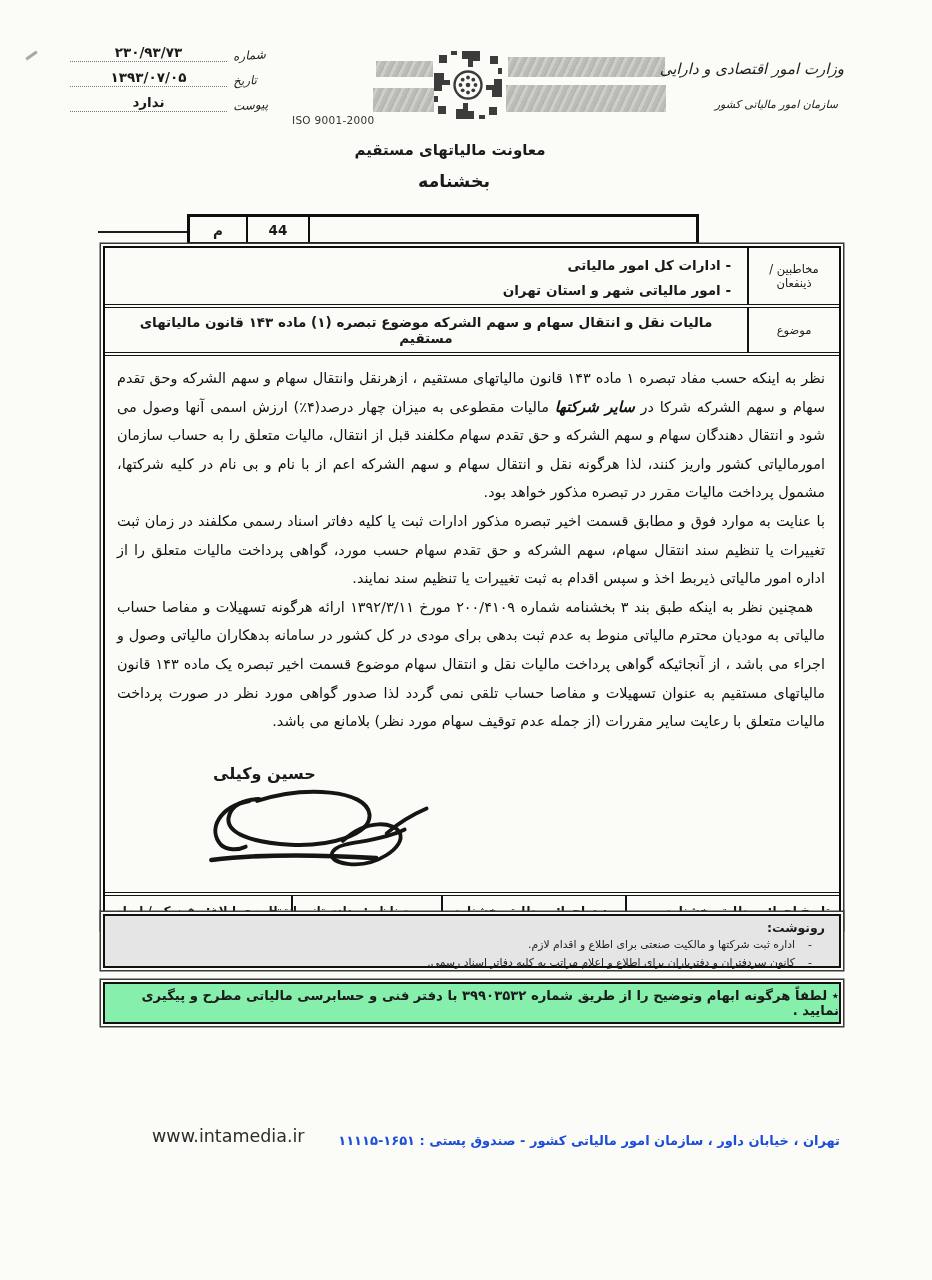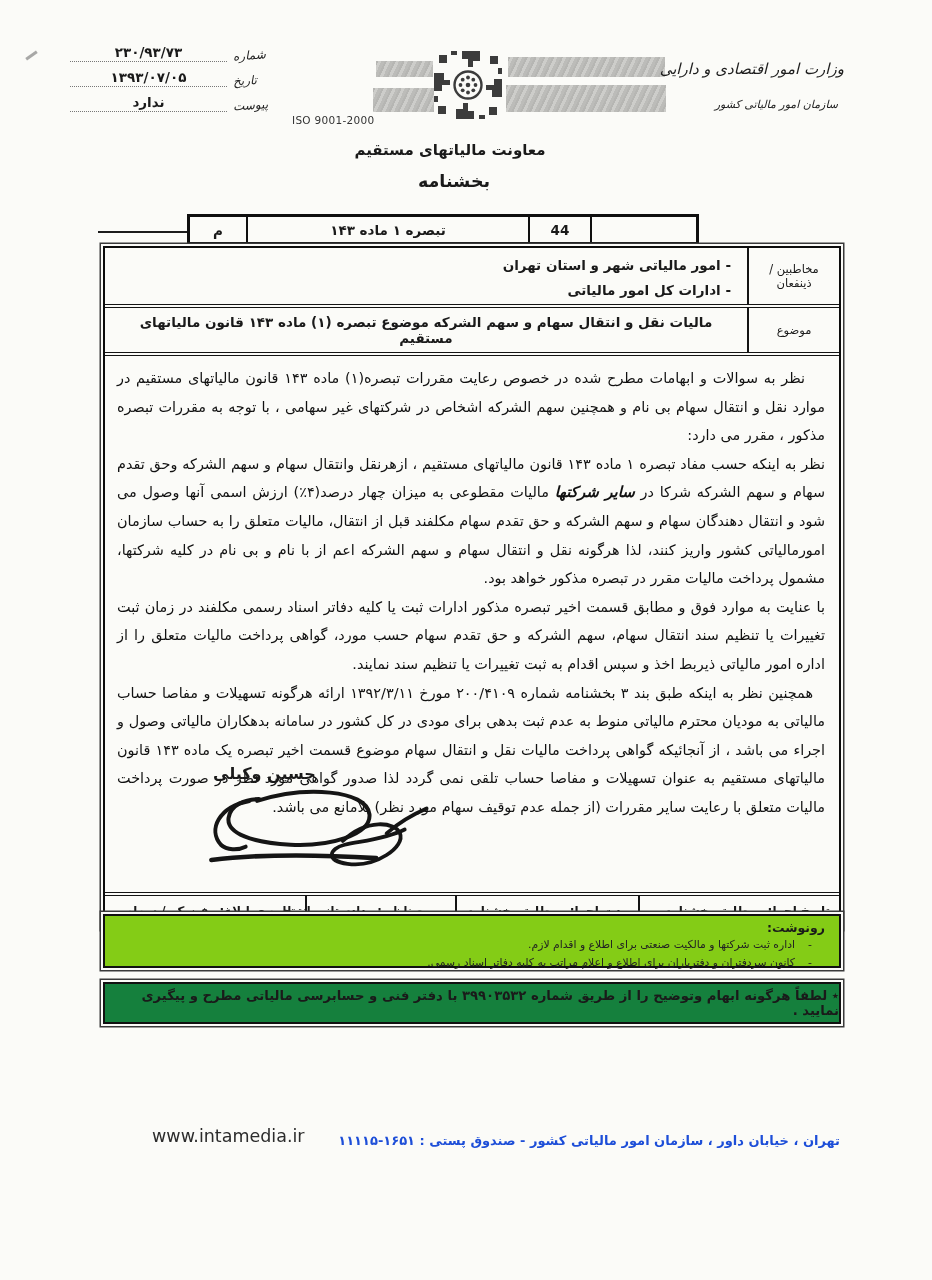--- a/index.html
+++ b/index.html
@@ -49,26 +49,26 @@
   .em-bi{font-weight:bold;font-style:italic;font-size:15px;}
   .sig-name{position:absolute;left:108px;top:408px;font-weight:bold;font-size:16px;direction:rtl;}
   .sig-svg{position:absolute;left:88px;top:424px;width:252px;height:100px;}
   
   .execrow{display:flex;direction:rtl;height:30px;align-items:stretch;font-size:12px;font-weight:bold;}
   .exec-cell{display:flex;align-items:center;border-left:2.5px solid #141414;padding:0 9px;white-space:nowrap;box-sizing:border-box;}
   .exec-cell:last-child{border-left:none;}
   .ec1{width:268px;}.ec2{width:186px;}.ec3{width:150px;letter-spacing:-.3px;font-size:11.4px;}.ec4{flex:1;font-size:11.8px;}
   .exec-cell .lab{margin-left:11px;}
   
-  .copies{position:absolute;left:103px;top:914px;width:738px;height:54px;border:2.5px solid #111;box-shadow:0 0 0 2px #fbfbf8,0 0 0 3.5px #3a3a3a;box-sizing:border-box;direction:rtl;padding:4px 14px;background:#84cc16;}
+  .copies{position:absolute;left:103px;top:914px;width:738px;height:54px;border:2.5px solid #111;box-shadow:0 0 0 2px #fbfbf8,0 0 0 3.5px #3a3a3a;box-sizing:border-box;direction:rtl;padding:4px 14px;background:#e5e5e5;}
   .copies-title{font-weight:bold;font-size:12.5px;margin-bottom:1px;}
   .copy-item{font-size:10.8px;color:#222;line-height:1.65;display:flex;direction:rtl;}
   .copy-item .dash{width:30px;text-align:center;}
   
-  .note{position:absolute;left:103px;top:982px;width:738px;height:42px;border:2.5px solid #111;box-shadow:0 0 0 2px #fbfbf8,0 0 0 3.5px #3a3a3a;box-sizing:border-box;display:flex;align-items:center;justify-content:center;direction:rtl;font-weight:bold;font-size:13.2px;background:#15803d;}
+  .note{position:absolute;left:103px;top:982px;width:738px;height:42px;border:2.5px solid #111;box-shadow:0 0 0 2px #fbfbf8,0 0 0 3.5px #3a3a3a;box-sizing:border-box;display:flex;align-items:center;justify-content:center;direction:rtl;font-weight:bold;font-size:13.2px;background:#86efac;}
   
   .addr{position:absolute;right:92px;top:1133px;direction:rtl;font-size:13px;font-weight:600;color:#1d4ed8;}
   .site{position:absolute;left:152px;top:1126px;font-size:17.5px;color:#2c2c2c;}
 </style>
 </head>
 <body>
 
 <div class="page">
 
   <div class="stamp">
@@ -119,42 +119,40 @@
   </div>
 
   <div class="ministry1">وزارت امور اقتصادی و دارایی</div>
   <div class="ministry2">سازمان امور مالیاتی کشور</div>
   <div class="deputy">معاونت مالیاتهای مستقیم</div>
   <div class="doctype">بخشنامه</div>
 
   <div class="stray-line"></div>
   <div class="classtab">
     <div class="cell c-m">م</div>
-    <div class="cell c-subj">تبصره ۱ ماده ۱۴۳</div>
     <div class="cell c-year">44</div>
     <div class="cell c-num"></div>
   </div>
 
   <div class="maintab">
 
     <div class="trow row1">
       <div class="label-cell">مخاطبین / ذینفعان</div>
       <div class="content-cell">
+        <div class="aud-line">- ادارات کل امور مالیاتی</div>
         <div class="aud-line">- امور مالیاتی شهر و استان تهران</div>
-        <div class="aud-line">- ادارات کل امور مالیاتی</div>
       </div>
     </div>
 
     <div class="trow row2">
       <div class="label-cell">موضوع</div>
       <div class="content-cell subj-cell">مالیات نقل و انتقال سهام و سهم الشرکه موضوع تبصره (۱) ماده ۱۴۳ قانون مالیاتهای مستقیم</div>
     </div>
 
     <div class="bodyrow">
-      <p class="indent1">نظر به سوالات و ابهامات مطرح شده در خصوص رعایت مقررات تبصره(۱) ماده ۱۴۳ قانون مالیاتهای مستقیم در موارد نقل و انتقال سهام بی نام و همچنین سهم الشرکه اشخاص در شرکتهای غیر سهامی ، با توجه به مقررات تبصره مذکور ، مقرر می دارد:</p>
       <p><span>نظر به اینکه حسب مفاد تبصره ۱ ماده ۱۴۳ قانون مالیاتهای مستقیم ، ازهرنقل وانتقال سهام و سهم الشرکه وحق تقدم سهام و سهم الشرکه شرکا در </span><span class="em-bi">سایر شرکتها</span><span> مالیات مقطوعی به میزان چهار درصد(۴٪) ارزش اسمی آنها وصول می شود و انتقال دهندگان سهام و سهم الشرکه و حق تقدم سهام مکلفند قبل از انتقال، مالیات متعلق را به حساب سازمان امورمالیاتی کشور واریز کنند، لذا هرگونه نقل و انتقال سهام و سهم الشرکه اعم از با نام و بی نام در کلیه شرکتها، مشمول پرداخت مالیات مقرر در تبصره مذکور خواهد بود.</span></p>
       <p>با عنایت به موارد فوق و مطابق قسمت اخیر تبصره مذکور ادارات ثبت یا کلیه دفاتر اسناد رسمی مکلفند در زمان ثبت تغییرات یا تنظیم سند انتقال سهام، سهم الشرکه و حق تقدم سهام حسب مورد، گواهی پرداخت مالیات متعلق را از اداره امور مالیاتی ذیربط اخذ و سپس اقدام به ثبت تغییرات یا تنظیم سند نمایند.</p>
       <p class="indent2">همچنین نظر به اینکه طبق بند ۳ بخشنامه شماره ۲۰۰/۴۱۰۹ مورخ ۱۳۹۲/۳/۱۱ ارائه هرگونه تسهیلات و مفاصا حساب مالیاتی به مودیان محترم مالیاتی منوط به عدم ثبت بدهی برای مودی در کل کشور در سامانه بدهکاران مالیاتی وصول و اجراء می باشد ، از آنجائیکه گواهی پرداخت مالیات نقل و انتقال سهام موضوع قسمت اخیر تبصره یک ماده ۱۴۳ قانون مالیاتهای مستقیم به عنوان تسهیلات و مفاصا حساب تلقی نمی گردد لذا صدور گواهی مورد نظر در صورت پرداخت مالیات متعلق با رعایت سایر مقررات (از جمله عدم توقیف سهام مورد نظر) بلامانع می باشد.</p>
 
       <div class="sig-name">حسین وکیلی</div>
       <svg class="sig-svg" viewBox="0 0 250 105">
         <g fill="none" stroke="#151515" stroke-linecap="round">
           <path stroke-width="4.2" d="M60 22 C110 6 175 10 178 36 C180 58 135 70 95 68 C55 66 28 56 30 40 C32 26 48 20 62 20"></path>
           <path stroke-width="4.2" d="M52 22 C20 28 8 52 22 68 C28 74 40 74 48 70"></path>
           <path stroke-width="4.8" d="M12 84 C60 78 120 78 185 82"></path>
@@ -172,21 +170,21 @@
       <div class="exec-cell ec2">
         <span class="lab">مدت اجرا:</span>
         <span>مطابق بخشنامه</span>
       </div>
       <div class="exec-cell ec3">
         <span class="lab">مرجع ناظر :</span>
         <span>دادستانی انتظامی</span>
       </div>
       <div class="exec-cell ec4">
         <span class="lab">نحوه ی ابلاغ:</span>
-        <span>فیزیکی/ سهامی</span>
+        <span>فیزیکی/ ابهام</span>
       </div>
     </div>
   </div>
 
   <div class="copies">
     <div class="copies-title">رونوشت:</div>
     <div class="copy-item">
       <span class="dash">-</span>
       <span>اداره ثبت شرکتها و مالکیت صنعتی برای اطلاع و اقدام لازم.</span>
     </div>

